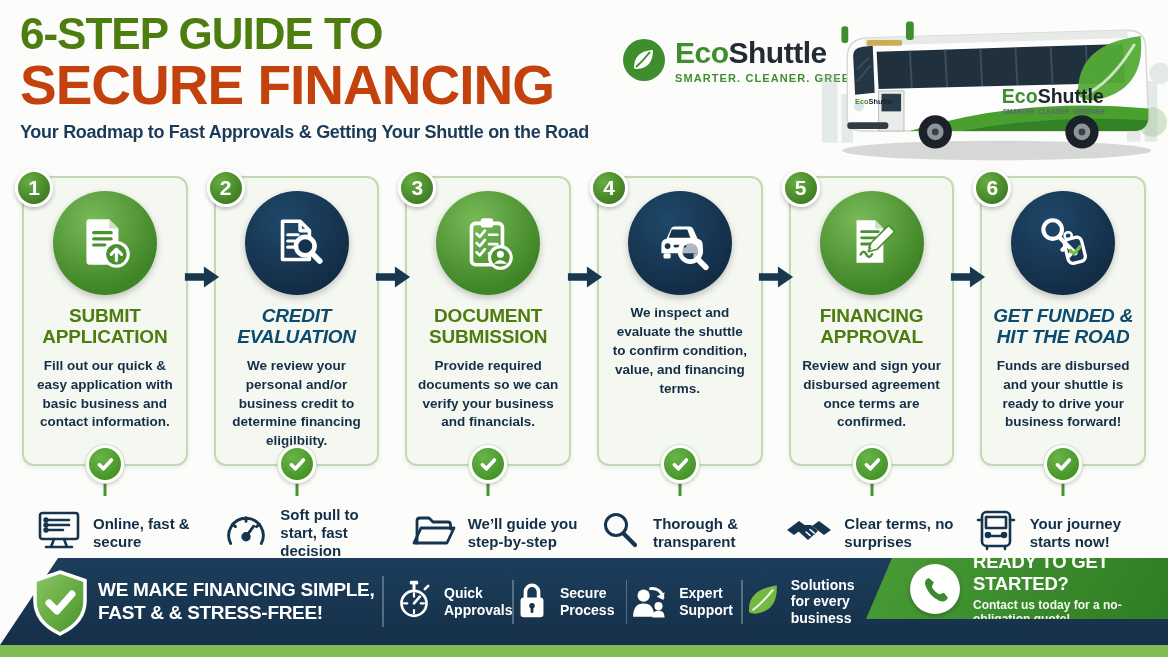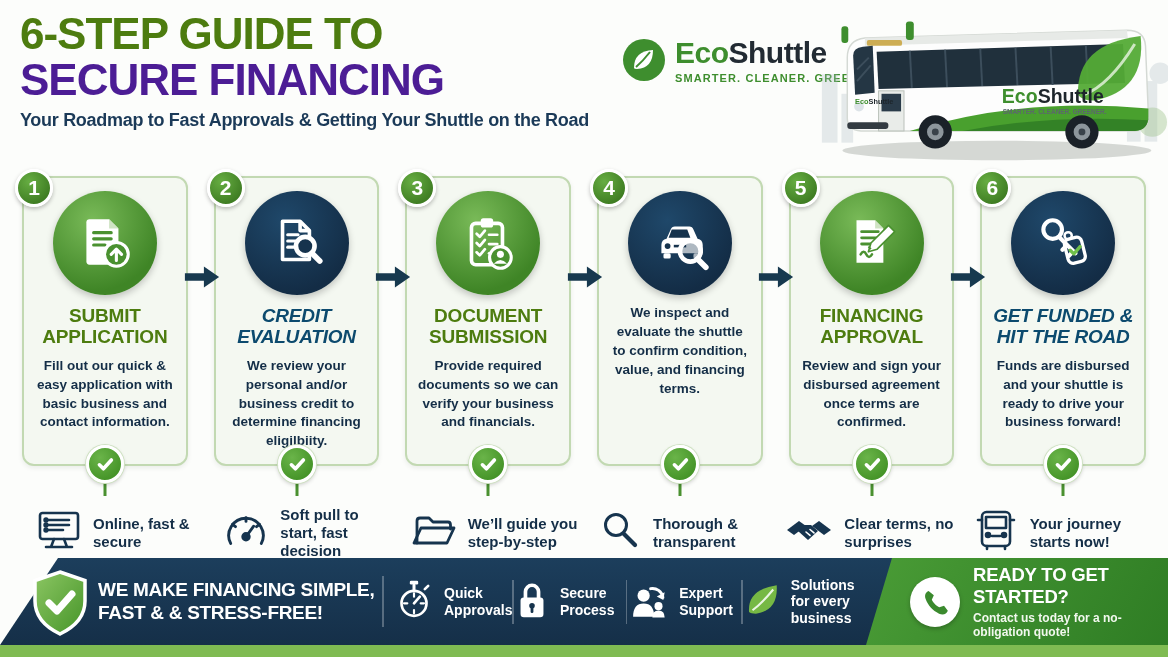--- a/index.html
+++ b/index.html
@@ -2,21 +2,21 @@
 <html><head>
 <meta charset="utf-8">
 <style>
   * { margin:0; padding:0; box-sizing:border-box; }
   body { background:#e8e8e8; font-family:"Liberation Sans", sans-serif; }
   .canvas { position:relative; width:1168px; height:657px; background:#fcfdfb; overflow:hidden; }
 
   
   .hdr { position:absolute; left:20px; top:12px; }
   .hdr .t1 { font-size:44px; font-weight:700; color:#4d7c0f; letter-spacing:-1px; line-height:1.02; }
-  .hdr .t2 { font-size:44px; font-weight:800; color:#4c1d95; letter-spacing:-1px; line-height:1.05; }
+  .hdr .t2 { font-size:55px; font-weight:800; color:#c2410c; letter-spacing:-1px; line-height:1.05; }
   .hdr .sub { margin-top:7px; font-size:18px; font-weight:700; color:#1b3a58; letter-spacing:-0.3px; }
 
   .logo { position:absolute; left:622px; top:38px; display:flex; align-items:flex-start; gap:9px; }
   .logo .txt .nm { font-size:30px; font-weight:800; letter-spacing:-0.5px; line-height:1; }
   .logo .txt .nm .eco { color:#3e8e2e; }
   .logo .txt .nm .sh { color:#222b33; }
   .logo .txt .tg { margin-top:4px; font-size:11px; font-weight:700; color:#3e8e2e; letter-spacing:1.1px; }
 
   .bus-wrap { position:absolute; right:0; top:0; width:352px; height:168px; }
 
@@ -58,21 +58,21 @@
   .f-strip { position:absolute; left:0; bottom:0; width:100%; height:12px; background:#7fbb52; }
   .f-shield { position:absolute; left:30px; top:12px; }
   .f-head { position:absolute; left:98px; top:0; height:87px; width:292px; display:flex; align-items:center;
             font-size:19px; font-weight:800; color:#fff; line-height:1.18; letter-spacing:-0.3px; }
   .f-div0 { position:absolute; left:382px; top:18px; height:51px; width:2px; background:rgba(255,255,255,.28); }
   .f-feats { position:absolute; left:394px; top:0; width:462px; height:87px; display:flex; align-items:center;
              justify-content:space-between; }
   .feat { display:flex; align-items:center; gap:10px; }
   .feat .lbl { font-size:14px; font-weight:700; color:#fff; line-height:1.18; max-width:104px; }
   .f-div { width:2px; height:44px; background:rgba(255,255,255,.28); }
-  .f-cta { position:absolute; left:866px; top:0; width:302px; height:87px;
+  .f-cta { position:absolute; left:866px; top:0; width:302px; height:61px;
            clip-path:polygon(26px 0, 100% 0, 100% 100%, 0 100%);
            background:linear-gradient(120deg,#4a9c36 0%, #3a8a2c 55%, #2f7d24 100%);
            display:flex; align-items:center; gap:13px; padding-left:44px; }
   .phone-circ { width:50px; height:50px; border-radius:50%; background:#fff; display:flex;
                 align-items:center; justify-content:center; box-shadow:0 2px 4px rgba(0,0,0,.25); flex:none; }
   .cta-txt .h { font-size:18.5px; font-weight:800; color:#fff; letter-spacing:-0.2px; }
   .cta-txt .p { margin-top:3px; font-size:12px; font-weight:600; color:#f2f8ee; line-height:1.18; max-width:205px; }
 </style>
 </head>
 <body>

